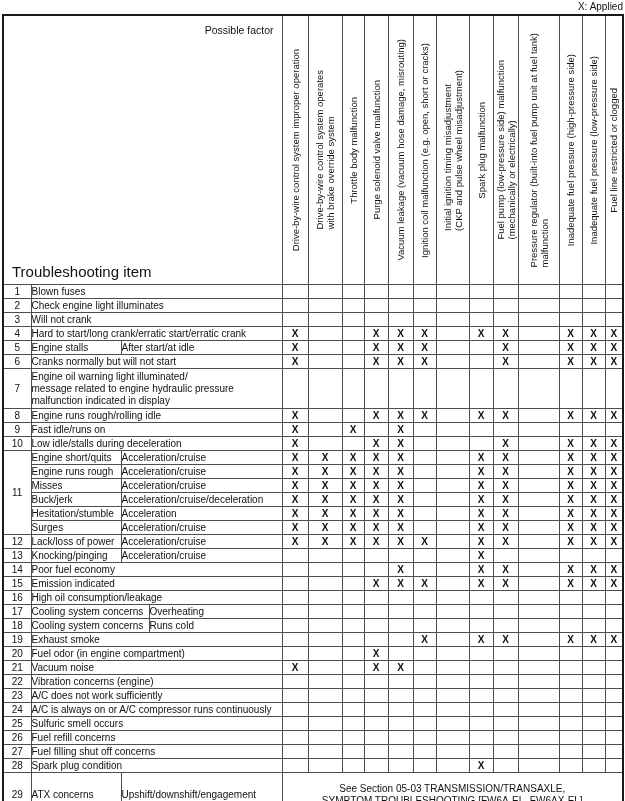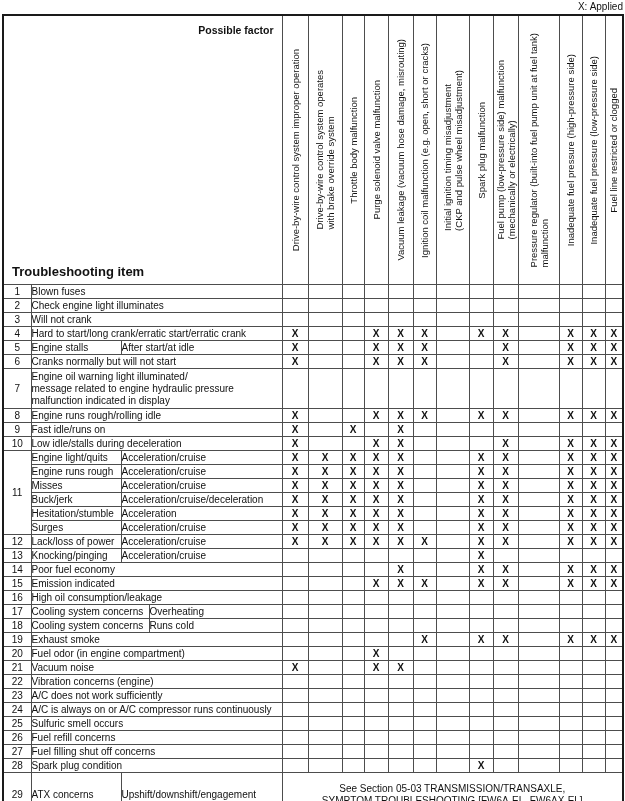--- a/index.html
+++ b/index.html
@@ -39,29 +39,29 @@
   }
   
   td.corner {
     position: relative;
     height: 268px;
   }
   .corner-pf {
     position: absolute;
     top: 8px;
     right: 8px;
-    font-weight: bold;
+    font-weight: normal;
     font-size: 10.5px;
   }
   .corner-ti {
     position: absolute;
     bottom: 6px;
     left: 8px;
-    font-weight: bold;
-    font-size: 13px;
+    font-weight: normal;
+    font-size: 15px;
   }
   td.factor {
     vertical-align: bottom;
     padding-bottom: 5px;
   }
   .vtext {
     writing-mode: vertical-rl;
     transform: rotate(180deg);
     white-space: pre-line;
     font-size: 9.5px;
@@ -336,21 +336,21 @@
           <td class="mark"></td>
           <td class="mark"></td>
           <td class="mark">X</td>
           <td class="mark"></td>
           <td class="mark">X</td>
           <td class="mark">X</td>
           <td class="mark">X</td>
         </tr>
         <tr class="r">
           <td class="num" rowspan="6">11</td>
-          <td class="item" colspan="1">Engine light/quits</td>
+          <td class="item" colspan="1">Engine short/quits</td>
           <td class="item" colspan="2">Acceleration/cruise</td>
           <td class="mark">X</td>
           <td class="mark">X</td>
           <td class="mark">X</td>
           <td class="mark">X</td>
           <td class="mark">X</td>
           <td class="mark"></td>
           <td class="mark"></td>
           <td class="mark">X</td>
           <td class="mark">X</td>

